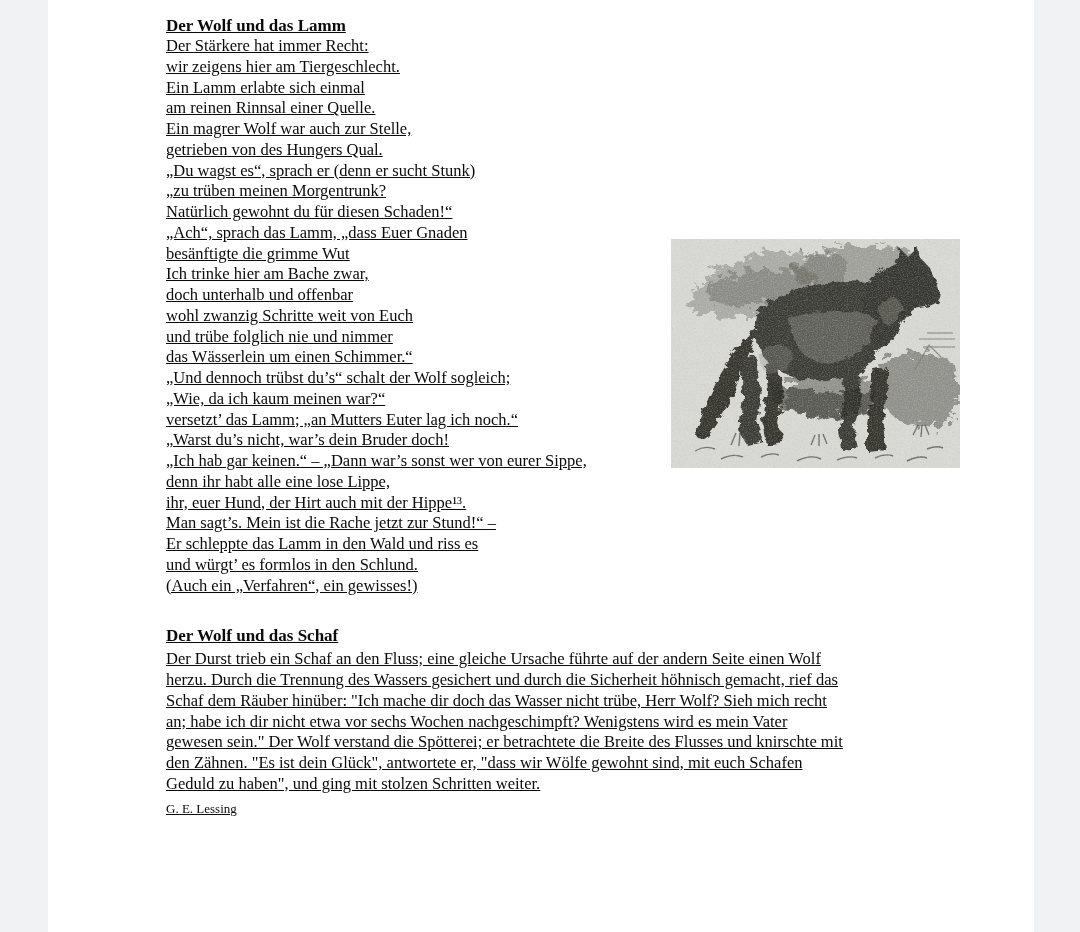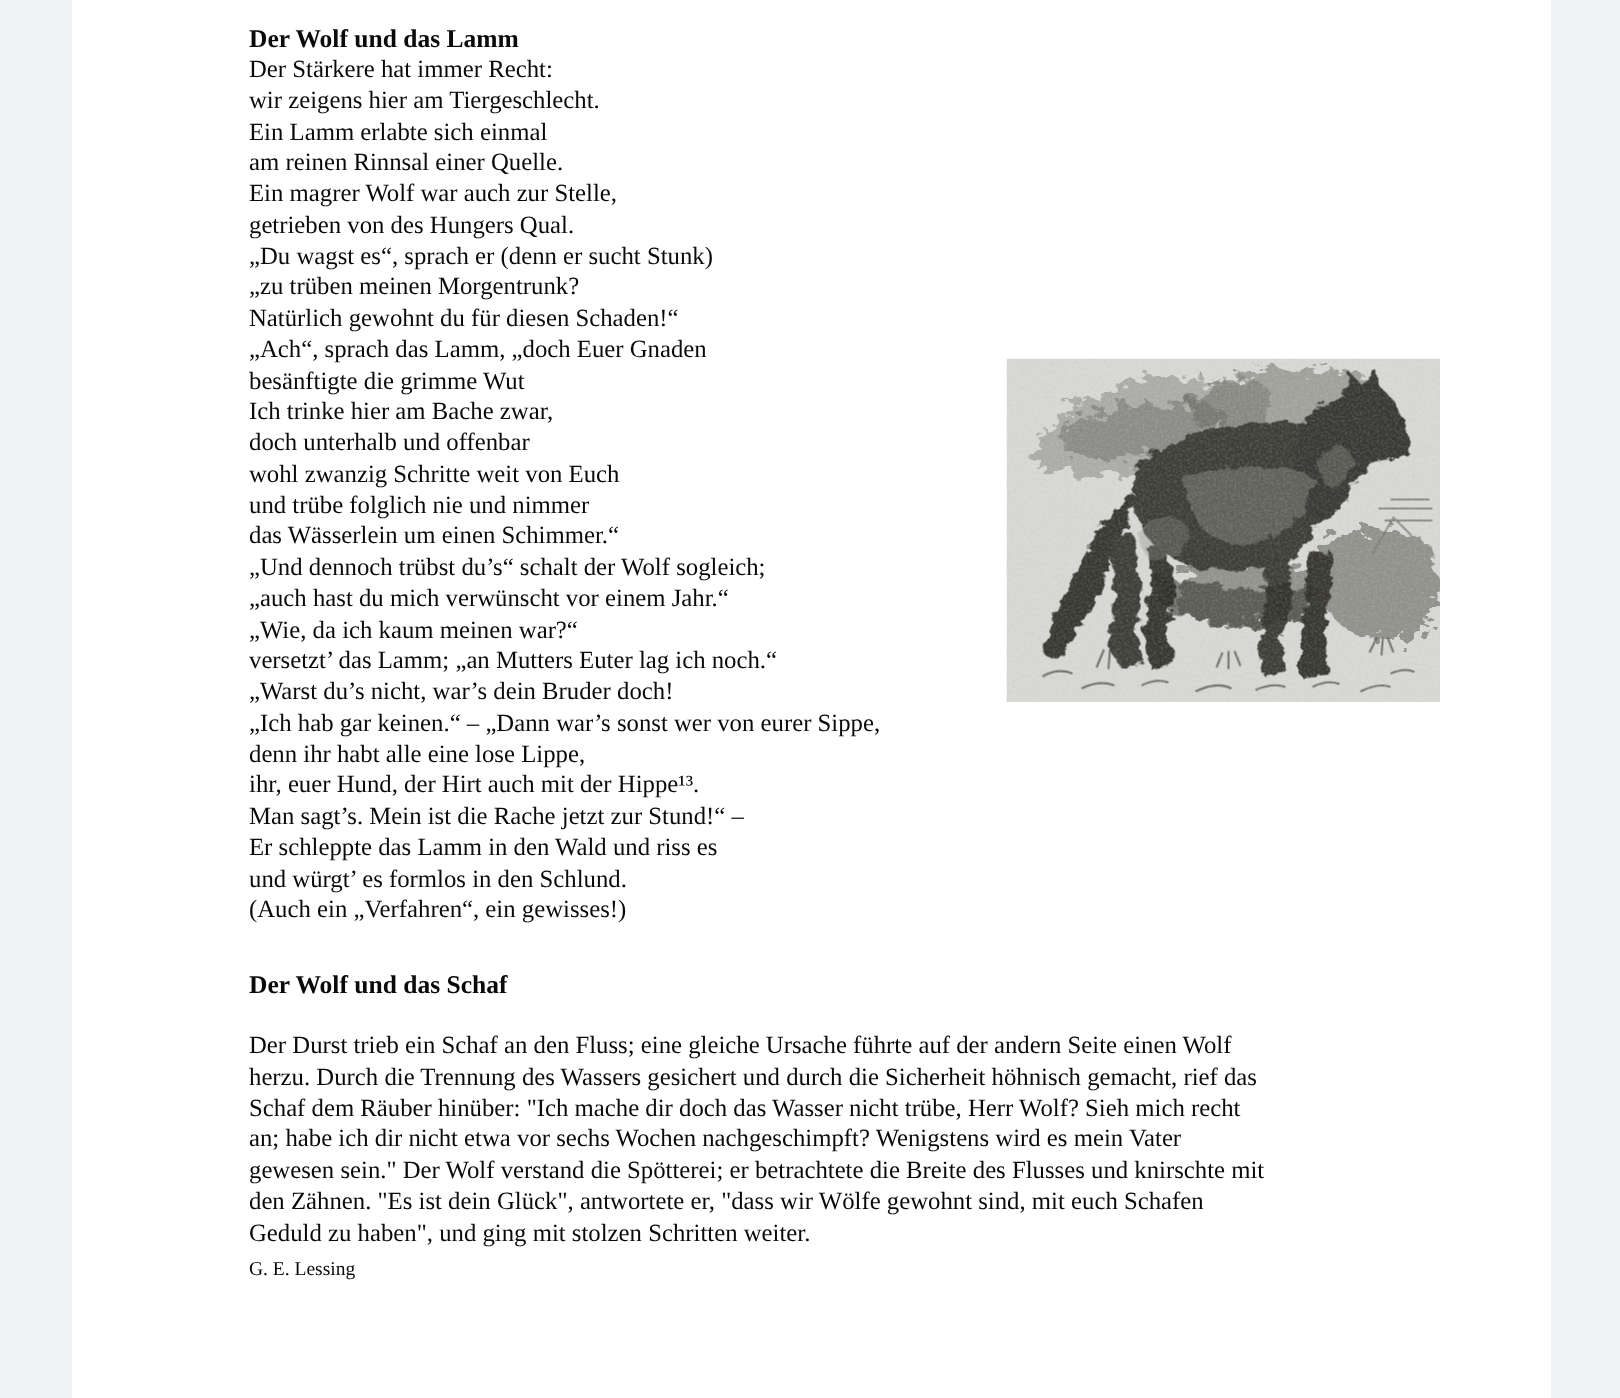--- a/index.html
+++ b/index.html
@@ -6,26 +6,26 @@
   .canvas {
     position:relative; width:1080px; height:932px;
     background:#f1f2f3; overflow:hidden;
     font-family:"Liberation Serif","DejaVu Serif",serif;
     color:#0a0a0a;
   }
   .page {
     position:absolute; left:48px; top:0; width:986px; height:932px;
     background:#ffffff;
   }
-  .content { padding:15px 0 0 118px; }
+  .content { padding:15px 0 0 118px;text-decoration:underline; }
   .doc-title { font-size:17px; line-height:21px; font-weight:bold; margin:0; }
   .poem { font-size:16.5px; line-height:20.75px; }
   .poem-line { white-space:nowrap; }
   .title2 { margin-top:29px; }
-  .prose { margin-top:20px; font-size:16.5px; line-height:20.75px; max-width:770px; }
+  .prose { margin-top:3px; font-size:16.5px; line-height:20.75px; max-width:770px; }
   .prose-line { white-space:nowrap; }
   .author { font-size:13px; line-height:16px; margin-top:6px; }
   .illustration {
     position:absolute; left:623px; top:239px; width:289px; height:229px;
   }
   .illustration svg { display:block; }
 </style>
 </head>
 <body>
 
@@ -36,29 +36,28 @@
       <div class="poem" id="poem-lines">
           <div class="poem-line">Der Stärkere hat immer Recht:</div>
           <div class="poem-line">wir zeigens hier am Tiergeschlecht.</div>
           <div class="poem-line">Ein Lamm erlabte sich einmal</div>
           <div class="poem-line">am reinen Rinnsal einer Quelle.</div>
           <div class="poem-line">Ein magrer Wolf war auch zur Stelle,</div>
           <div class="poem-line">getrieben von des Hungers Qual.</div>
           <div class="poem-line">„Du wagst es“, sprach er (denn er sucht Stunk)</div>
           <div class="poem-line">„zu trüben meinen Morgentrunk?</div>
           <div class="poem-line">Natürlich gewohnt du für diesen Schaden!“</div>
-          <div class="poem-line">„Ach“, sprach das Lamm, „doch Euer Gnaden</div>
+          <div class="poem-line">„Ach“, sprach das Lamm, „dass Euer Gnaden</div>
           <div class="poem-line">besänftigte die grimme Wut</div>
           <div class="poem-line">Ich trinke hier am Bache zwar,</div>
           <div class="poem-line">doch unterhalb und offenbar</div>
           <div class="poem-line">wohl zwanzig Schritte weit von Euch</div>
           <div class="poem-line">und trübe folglich nie und nimmer</div>
           <div class="poem-line">das Wässerlein um einen Schimmer.“</div>
           <div class="poem-line">„Und dennoch trübst du’s“ schalt der Wolf sogleich;</div>
-          <div class="poem-line">„auch hast du mich verwünscht vor einem Jahr.“</div>
           <div class="poem-line">„Wie, da ich kaum meinen war?“</div>
           <div class="poem-line">versetzt’ das Lamm; „an Mutters Euter lag ich noch.“</div>
           <div class="poem-line">„Warst du’s nicht, war’s dein Bruder doch!</div>
           <div class="poem-line">„Ich hab gar keinen.“ – „Dann war’s sonst wer von eurer Sippe,</div>
           <div class="poem-line">denn ihr habt alle eine lose Lippe,</div>
           <div class="poem-line">ihr, euer Hund, der Hirt auch mit der Hippe¹³.</div>
           <div class="poem-line">Man sagt’s. Mein ist die Rache jetzt zur Stund!“ –</div>
           <div class="poem-line">Er schleppte das Lamm in den Wald und riss es</div>
           <div class="poem-line">und würgt’ es formlos in den Schlund.</div>
           <div class="poem-line">(Auch ein „Verfahren“, ein gewisses!)</div>

